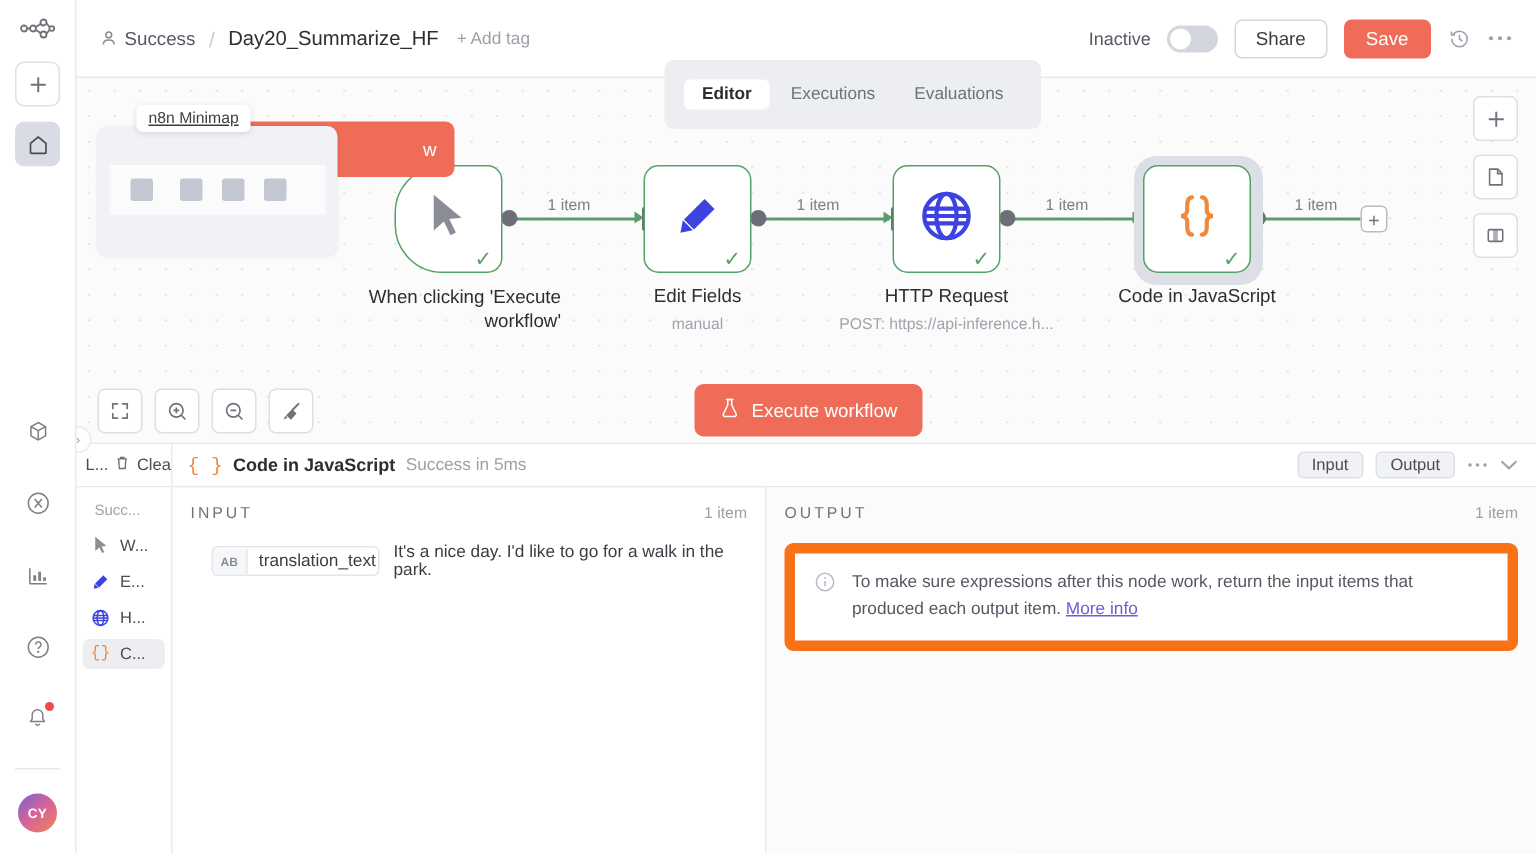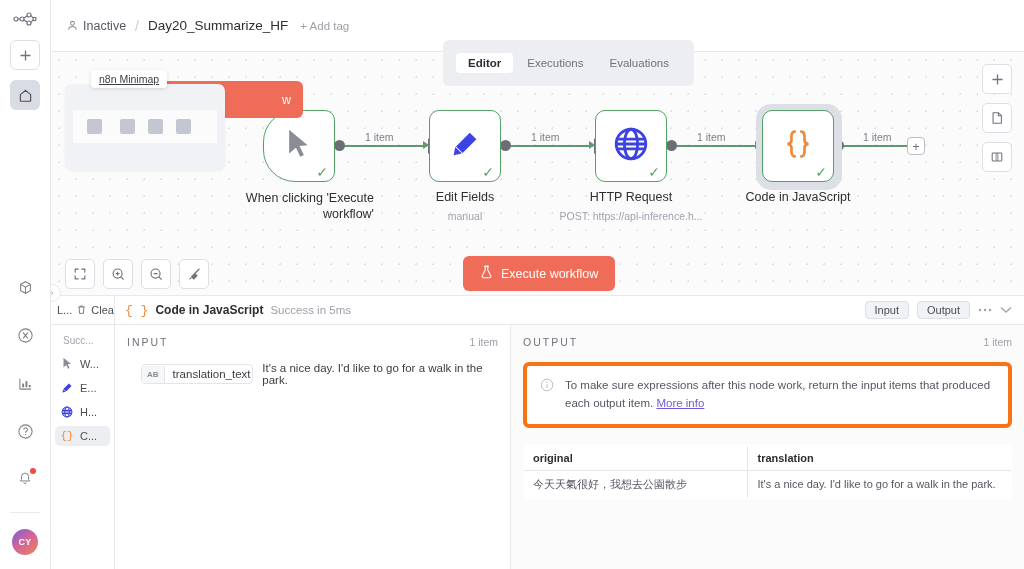--- a/index.html
+++ b/index.html
@@ -261,21 +261,21 @@
   }
   .chip-type {
     background: #f6f7f9; color: #8a8d96; font-size: 8px; font-weight: bold;
     padding: 4px 5px; display: flex; align-items: center;
     border-right: 1px solid #e3e5ea;
   }
   .chip-name { font-size: 11.5px; color: #3b3d42; padding: 3px 8px; }
   .field-val { font-size: 11.5px; color: #3b3d42; }
 
   .callout {
-    border: 4px solid #f97316; border-radius: 6px; background: #fff;
+    border: 7px solid #f97316; border-radius: 6px; background: #fff;
     padding: 11px 13px; display: flex; gap: 11px; align-items: flex-start;
   }
   .callout-ico { color: #b9bcc4; flex-shrink: 0; margin-top: 1px; }
   .callout-txt { font-size: 11.5px; color: #555862; line-height: 1.55; }
   .callout-link { color: #6f5bd8; text-decoration: underline; cursor: pointer; }
 
   .otable {
     margin-top: 17px; border: 1px solid #e3e5ea; border-radius: 5px;
     background: #fff; overflow: hidden; border-collapse: collapse; width: 100%;
   }
@@ -360,24 +360,46 @@
   </div>
 
   <div class="header">
     <div class="crumb">
       <span class="person-icon">
         <svg width="11" height="11" viewBox="0 0 12 12">
             <circle cx="6" cy="3.6" r="2.1" fill="none" stroke="#8a8d96" stroke-width="1.1"></circle>
             <path d="M2 10.5c0-2.2 1.8-3.3 4-3.3s4 1.1 4 3.3" fill="none" stroke="#8a8d96" stroke-width="1.1"></path>
           </svg>
       </span>
-      <span>Inactive</span>
+      <span>Success</span>
       <span class="crumb-sep">/</span>
       <span class="wf-name">Day20_Summarize_HF</span>
       <span class="add-tag">+ Add tag</span>
+    </div>
+    <div class="hdr-right">
+      <span class="inactive-label">Inactive</span>
+      <div class="toggle">
+          <span class="knob"></span>
+        </div>
+      <button class="btn-share">Share</button>
+      <button class="btn-save">Save</button>
+      <span class="hdr-icon">
+        <svg width="16" height="16" viewBox="0 0 18 18">
+            <path d="M3.2 9a5.8 5.8 0 105.8-5.8c-2 0-3.7 1-4.8 2.5" fill="none" stroke="#9da0a8" stroke-width="1.2"></path>
+            <path d="M3 3.3v2.7h2.7" fill="none" stroke="#9da0a8" stroke-width="1.2"></path>
+            <path d="M9 6v3.2l2.2 1.3" fill="none" stroke="#9da0a8" stroke-width="1.2"></path>
+          </svg>
+      </span>
+      <span class="hdr-icon">
+        <svg width="16" height="5" viewBox="0 0 16 5">
+            <circle cx="2" cy="2.5" r="1.4" fill="#9da0a8"></circle>
+            <circle cx="8" cy="2.5" r="1.4" fill="#9da0a8"></circle>
+            <circle cx="14" cy="2.5" r="1.4" fill="#9da0a8"></circle>
+          </svg>
+      </span>
     </div>
   </div>
 
   <div class="tabs">
     <div class="tab active">Editor</div>
     <div class="tab">Executions</div>
     <div class="tab">Evaluations</div>
   </div>
 
   <div class="canvas">
@@ -626,31 +648,17 @@
           <span class="callout-ico">
             <svg width="14" height="14" viewBox="0 0 16 16">
                 <circle cx="8" cy="8" r="6.6" fill="none" stroke="#b9bcc4" stroke-width="1.1"></circle>
                 <path d="M8 7.2v4" stroke="#b9bcc4" stroke-width="1.2"></path>
                 <circle cx="8" cy="4.9" r=".75" fill="#b9bcc4"></circle>
               </svg>
           </span>
           <span class="callout-txt"><span>To make sure expressions after this node work, return the input items that produced each output item. </span><span class="callout-link">More info</span></span>
         </div>
 
-        <table class="otable">
-          <thead>
-            <tr>
-              <th style="width:46%">original</th>
-              <th>translation</th>
-            </tr>
-          </thead>
-          <tbody>
-            <tr>
-              <td>今天天氣很好，我想去公園散步</td>
-              <td>It's a nice day. I'd like to go for a walk in the park.</td>
-            </tr>
-          </tbody>
-        </table>
       </div>
     </div>
   </div>
 
 </div>
 
 </body></html>

